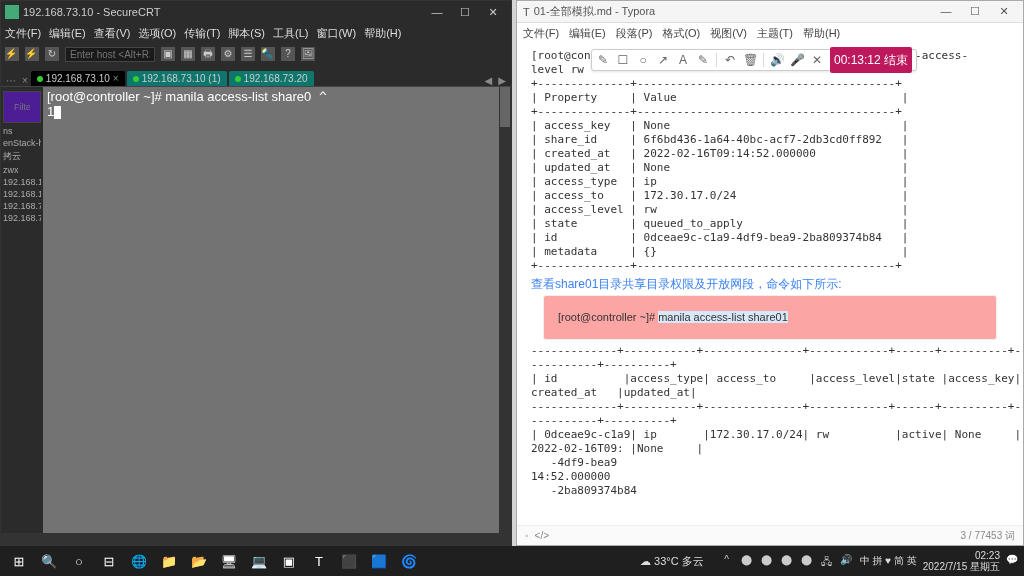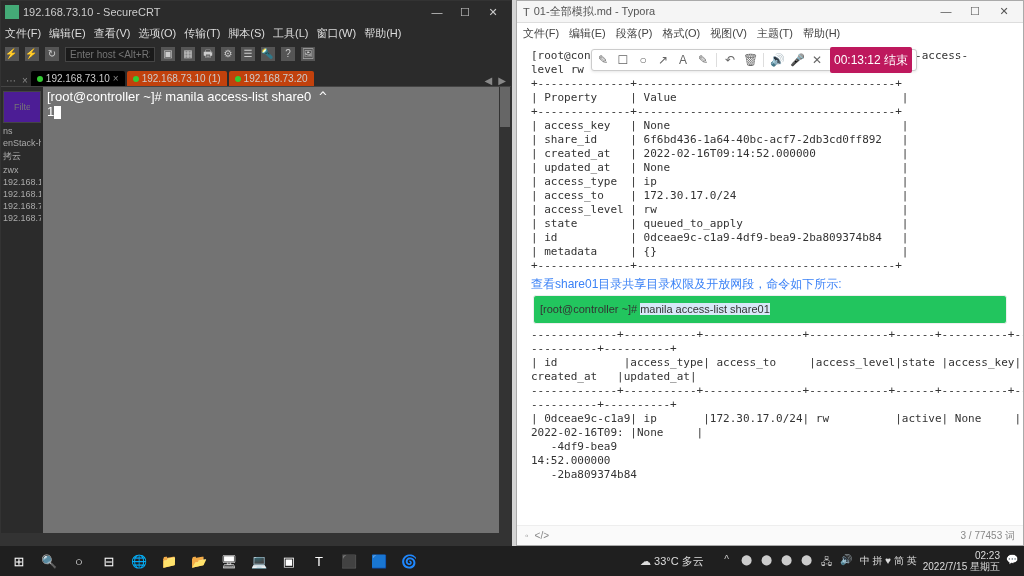--- a/index.html
+++ b/index.html
@@ -11,21 +11,21 @@
 .crt-titlebar { height: 22px; background: #2b2b2b; display: flex; align-items: center; padding: 0 4px; font-size: 11px; color: #ccc; }
 .crt-titlebar .ticon { width: 14px; height: 14px; background: #4a7; margin-right: 4px; }
 .crt-titlebar .spacer { flex: 1; }
 .crt-ctrls { display: flex; }
 .crt-ctrls span { width: 28px; height: 20px; text-align: center; line-height: 20px; font-size: 11px; color: #ccc; }
 .crt-menu { height: 20px; background: #2b2b2b; display: flex; align-items: center; padding: 0 4px; font-size: 11px; color: #ddd; gap: 8px; }
 .crt-toolbar { height: 22px; background: #2b2b2b; display: flex; align-items: center; padding: 0 4px; gap: 6px; }
 .crt-toolbar .tb-icon { width: 14px; height: 14px; background: #555; font-size: 10px; color: #ccc; text-align: center; line-height: 14px; }
 .crt-toolbar .hostbox { background: #1a1a1a; border: 1px solid #444; font-size: 10px; color: #888; padding: 1px 4px; width: 90px; }
 .crt-tabs { height: 22px; background: #2b2b2b; display: flex; align-items: flex-end; padding: 0 2px; border-bottom: 1px solid #444; }
-.crt-tab { font-size: 10px; padding: 2px 6px; background: #c2410c; color: #ccc; margin-right: 2px; border-radius: 2px 2px 0 0; display: flex; align-items: center; gap: 3px; }
+.crt-tab { font-size: 10px; padding: 2px 6px; background: #0f766e; color: #ccc; margin-right: 2px; border-radius: 2px 2px 0 0; display: flex; align-items: center; gap: 3px; }
 .crt-tab.active { background: #000; margin-top: 48px; }
 .dot-g { width: 6px; height: 6px; background: #3c3; border-radius: 50%; }
 .crt-body { flex: 1; display: flex; }
 .crt-side { width: 42px; background: #2b2b2b; font-size: 9px; color: #aaa; padding: 2px; }
 .crt-side .filter { background: #4c1d95; border: 1px solid #444; font-size: 9px; padding: 10px; margin: 2px 0; width: 100%; color: #888; }
 .crt-side .sitem { padding: 1px 0; white-space: nowrap; overflow: hidden; }
 .crt-term { flex: 1; background: #737373; color: #fff; font-family: Consolas, monospace; font-size: 13px; padding: 2px 4px; line-height: 15px; white-space: pre-wrap; position: relative; }
 .crt-term .cursor { display: inline-block; width: 7px; height: 13px; background: #fff; vertical-align: text-bottom; }
 .crt-status { height: 18px; background: #2b2b2b; display: flex; align-items: center; font-size: 10px; color: #ccc; padding: 0 4px; }
 .crt-status .sp { flex: 1; }
@@ -39,21 +39,21 @@
 .typ-titlebar .spacer { flex: 1; }
 .typ-ctrls span { width: 26px; display: inline-block; text-align: center; font-size: 11px; }
 .typ-menu { height: 20px; background: #fff; display: flex; align-items: center; padding: 0 6px; font-size: 11px; color: #444; gap: 10px; }
 .typ-content { flex: 1; overflow: hidden; padding: 6px 14px; font-family: Consolas, monospace; font-size: 11px; color: #333; line-height: 14px; position: relative; }
 .typ-content pre { font-family: Consolas, monospace; font-size: 11px; line-height: 14px; white-space: pre; }
 .float-toolbar { position: absolute; top: 6px; left: 74px; height: 22px; background: #fff; border: 1px solid #ccc; border-radius: 3px; display: flex; align-items: center; box-shadow: 0 1px 3px rgba(0,0,0,.1); padding: 0 4px; gap: 6px; z-index: 5; }
 .float-toolbar .ft-ic { width: 14px; height: 14px; font-size: 12px; color: #666; text-align: center; line-height: 14px; }
 .float-toolbar .sep { width: 1px; height: 14px; background: #ddd; }
 .rec-badge { background: #be185d; color: #fff; font-size: 12px; padding: 6px 4px; border-radius: 2px; }
 .typ-para { font-family: "Segoe UI", sans-serif; font-size: 12px; color: #3b82f6; margin: 4px 0; }
-.code-block { background: #22c55e; border: 1px solid #eee; border-radius: 3px; padding: 6px; margin: 4px 2px; }
+.code-block { background: #fca5a5; border: 1px solid #eee; border-radius: 3px; padding: 14px; margin: 4px 12px; }
 .hl-cmd { background: #d8e8f8; }
 .typ-status { height: 20px; background: #fafafa; border-top: 1px solid #eee; display: flex; align-items: center; font-size: 10px; color: #888; padding: 0 8px; }
 .typ-status .sp { flex: 1; }
 
 
 .taskbar { height: 30px; background: #1f1f1f; display: flex; align-items: center; padding: 0 4px; }
 .taskbar .tb-item { width: 30px; height: 26px; display: flex; align-items: center; justify-content: center; font-size: 13px; color: #fff; }
 .taskbar .tb-item.win { color: #fff; }
 .taskbar .tb-right { margin-left: auto; display: flex; align-items: center; gap: 6px; font-size: 10px; color: #ddd; }
 .taskbar .clock { text-align: right; line-height: 11px; font-size: 10px; }

